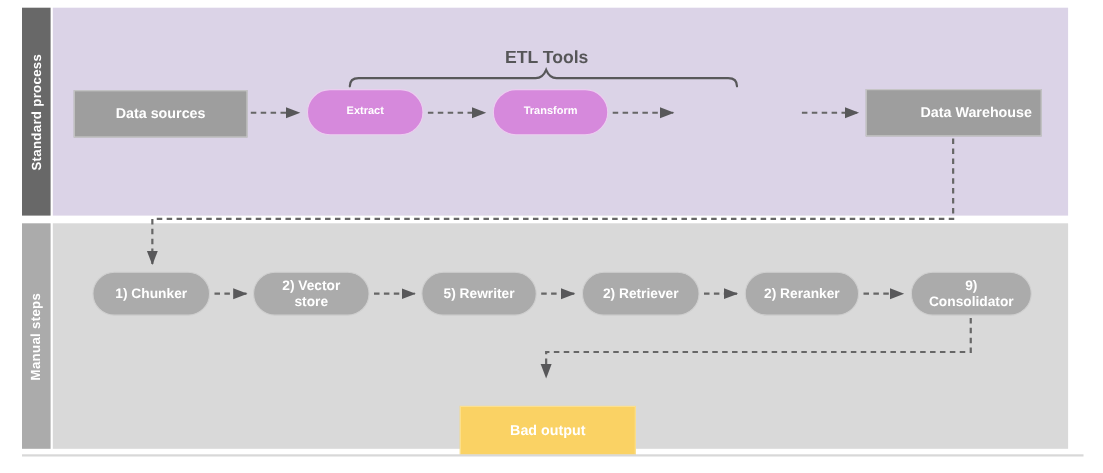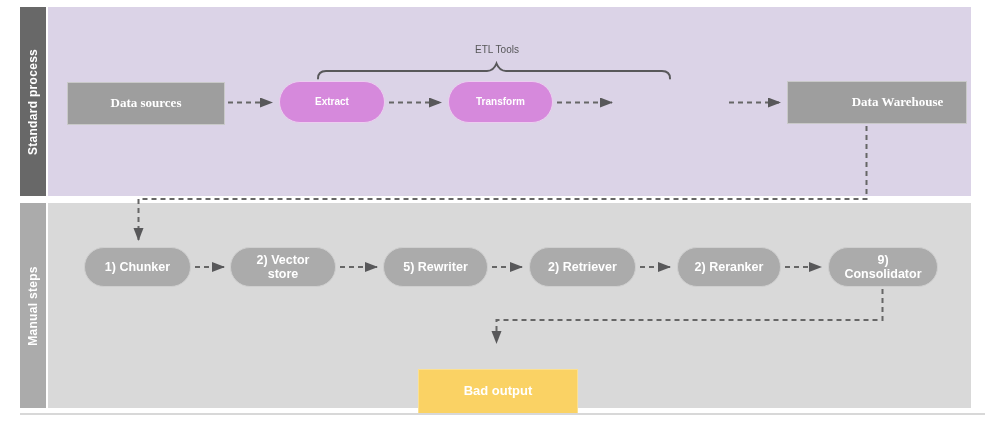--- a/index.html
+++ b/index.html
@@ -35,21 +35,20 @@
     display: flex; align-items: center; justify-content: center;
     text-align: center;
     color: #ffffff;
     font-weight: bold;
     line-height: 1.15;
   }
   .gray-box {
     background: var(--gray_box, #9e9e9e);
     border: 1px solid #c9c9c9;
     font-size: 13px;
-    font-family: Liberation Serif, serif;
   }
   .pink-pill {
     background: var(--pink_pill, #d689dc);
     border: 1.5px solid #eccdf0;
     border-radius: 22px;
     font-size: 10px;
   }
   .gray-pill {
     background: var(--gray_pill, #ababab);
     border: 1.5px solid #cfcfcf;
@@ -60,22 +59,22 @@
   .yellow-box {
     background: var(--yellow_box, #fad264);
     border: 1.5px solid #fbe091;
     font-size: 13px;
   }
   .etl-label {
     position: absolute;
     left: 397px; top: 44px; width: 200px;
     text-align: center;
     color: #565658;
-    font-weight: normal;
-    font-size: 10px;
+    font-weight: bold;
+    font-size: 16px;
   }
   .connector-layer {
     position: absolute; left: 0; top: 0;
     pointer-events: none;
   }
   .divider {
     position: absolute;
     left: 20px; top: 413px; width: 965px; height: 2px;
     background: #d8d8d8;
   }
@@ -115,21 +114,21 @@
       <path d="M640 267 L670 267" marker-end="url(#arrow)"></path>
       <path d="M785 267 L821 267" marker-end="url(#arrow)"></path>
       <path d="M882.5 289 L882.5 320 L496.5 320 L496.5 343" marker-end="url(#arrow)"></path>
     </g>
     <path d="M318 78.5 Q318 71 326 71 L487 71 Q493.5 71 496.5 63.5 Q499.5 71 506 71 L662 71 Q670 71 670 78.5" stroke="#58585a" stroke-width="2" fill="none" stroke-linecap="round"></path>
   </svg>
 
   <div class="node gray-box" style="left:67px; top:82px; width:158px; height:43px;">Data sources</div>
   <div class="node pink-pill" style="left:279px; top:81px; width:106px; height:42px;">Extract</div>
   <div class="node pink-pill" style="left:448px; top:81px; width:105px; height:42px;">Transform</div>
-  <div class="node gray-box" style="left:787px; top:81px; width:180px; height:43px;padding-left:41px;">Data Warehouse</div>
+  <div class="node gray-box" style="left:787px; top:81px; width:160px; height:43px;padding-left:41px;">Data Warehouse</div>
 
   <div class="node gray-pill" style="left:84px; top:247px; width:107px; height:40px;">1) Chunker</div>
   <div class="node gray-pill" style="left:230px; top:247px; width:106px; height:40px;">2) Vector store</div>
   <div class="node gray-pill" style="left:383px; top:247px; width:105px; height:40px;">5) Rewriter</div>
   <div class="node gray-pill" style="left:529px; top:247px; width:107px; height:40px;">2) Retriever</div>
   <div class="node gray-pill" style="left:677px; top:247px; width:104px; height:40px;">2) Reranker</div>
   <div class="node gray-pill" style="left:828px; top:247px; width:110px; height:40px;">9) Consolidator</div>
   <div class="node yellow-box" style="left:418px; top:342px; width:160px; height:45px;margin-top:27px;">Bad output</div>
 
   <div class="divider"></div>

